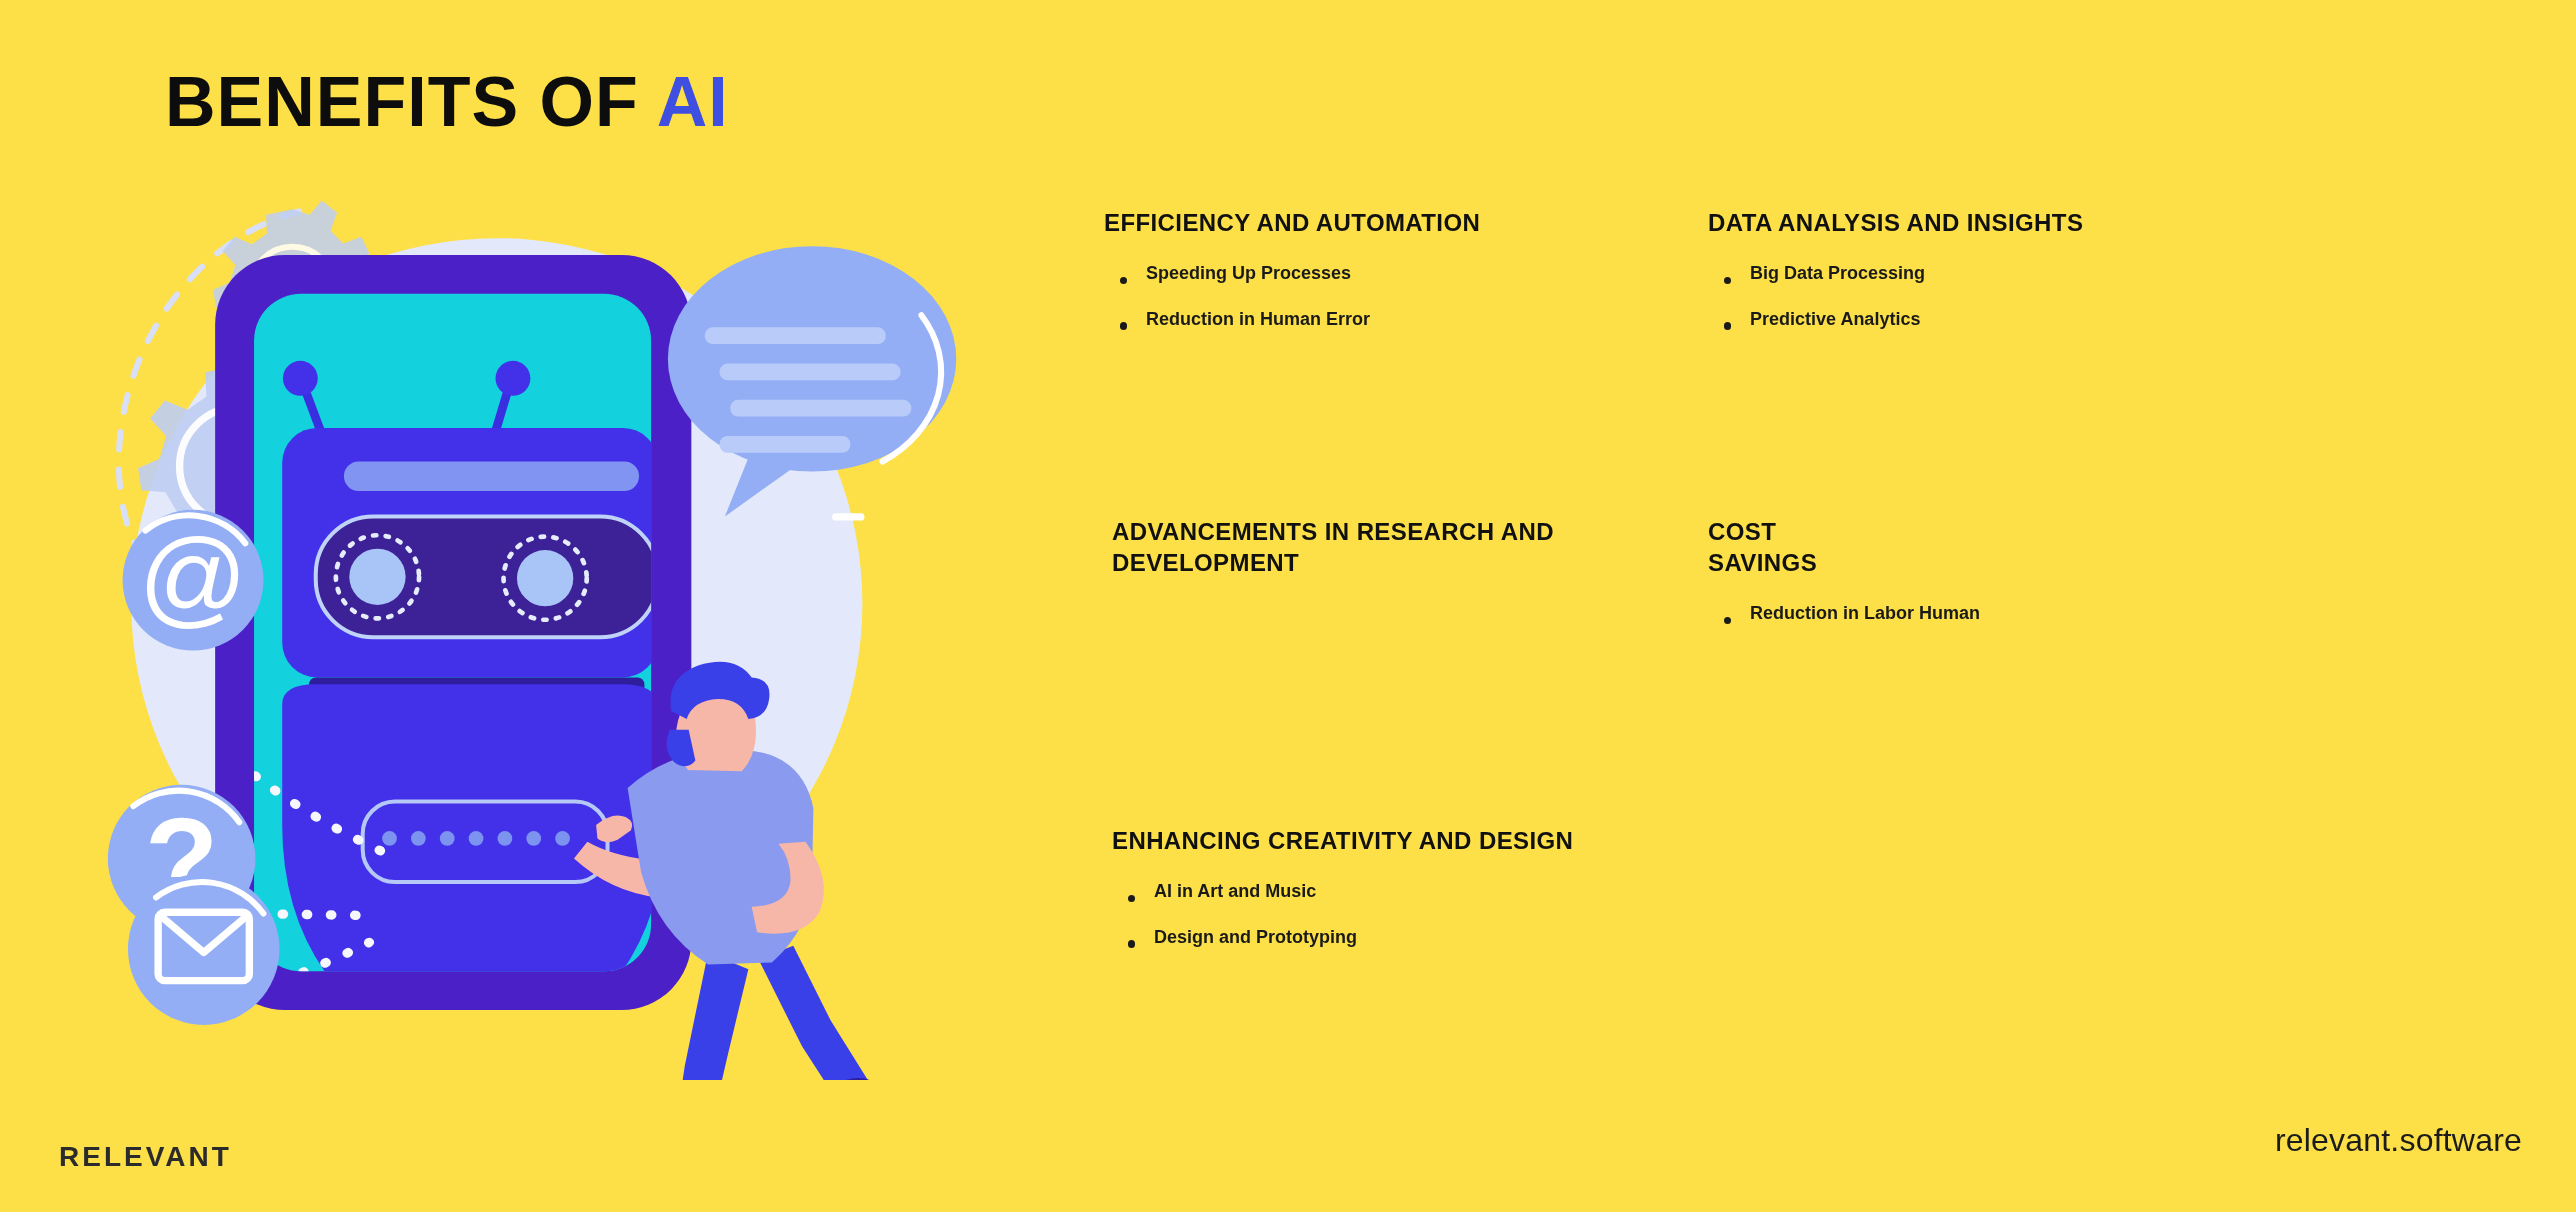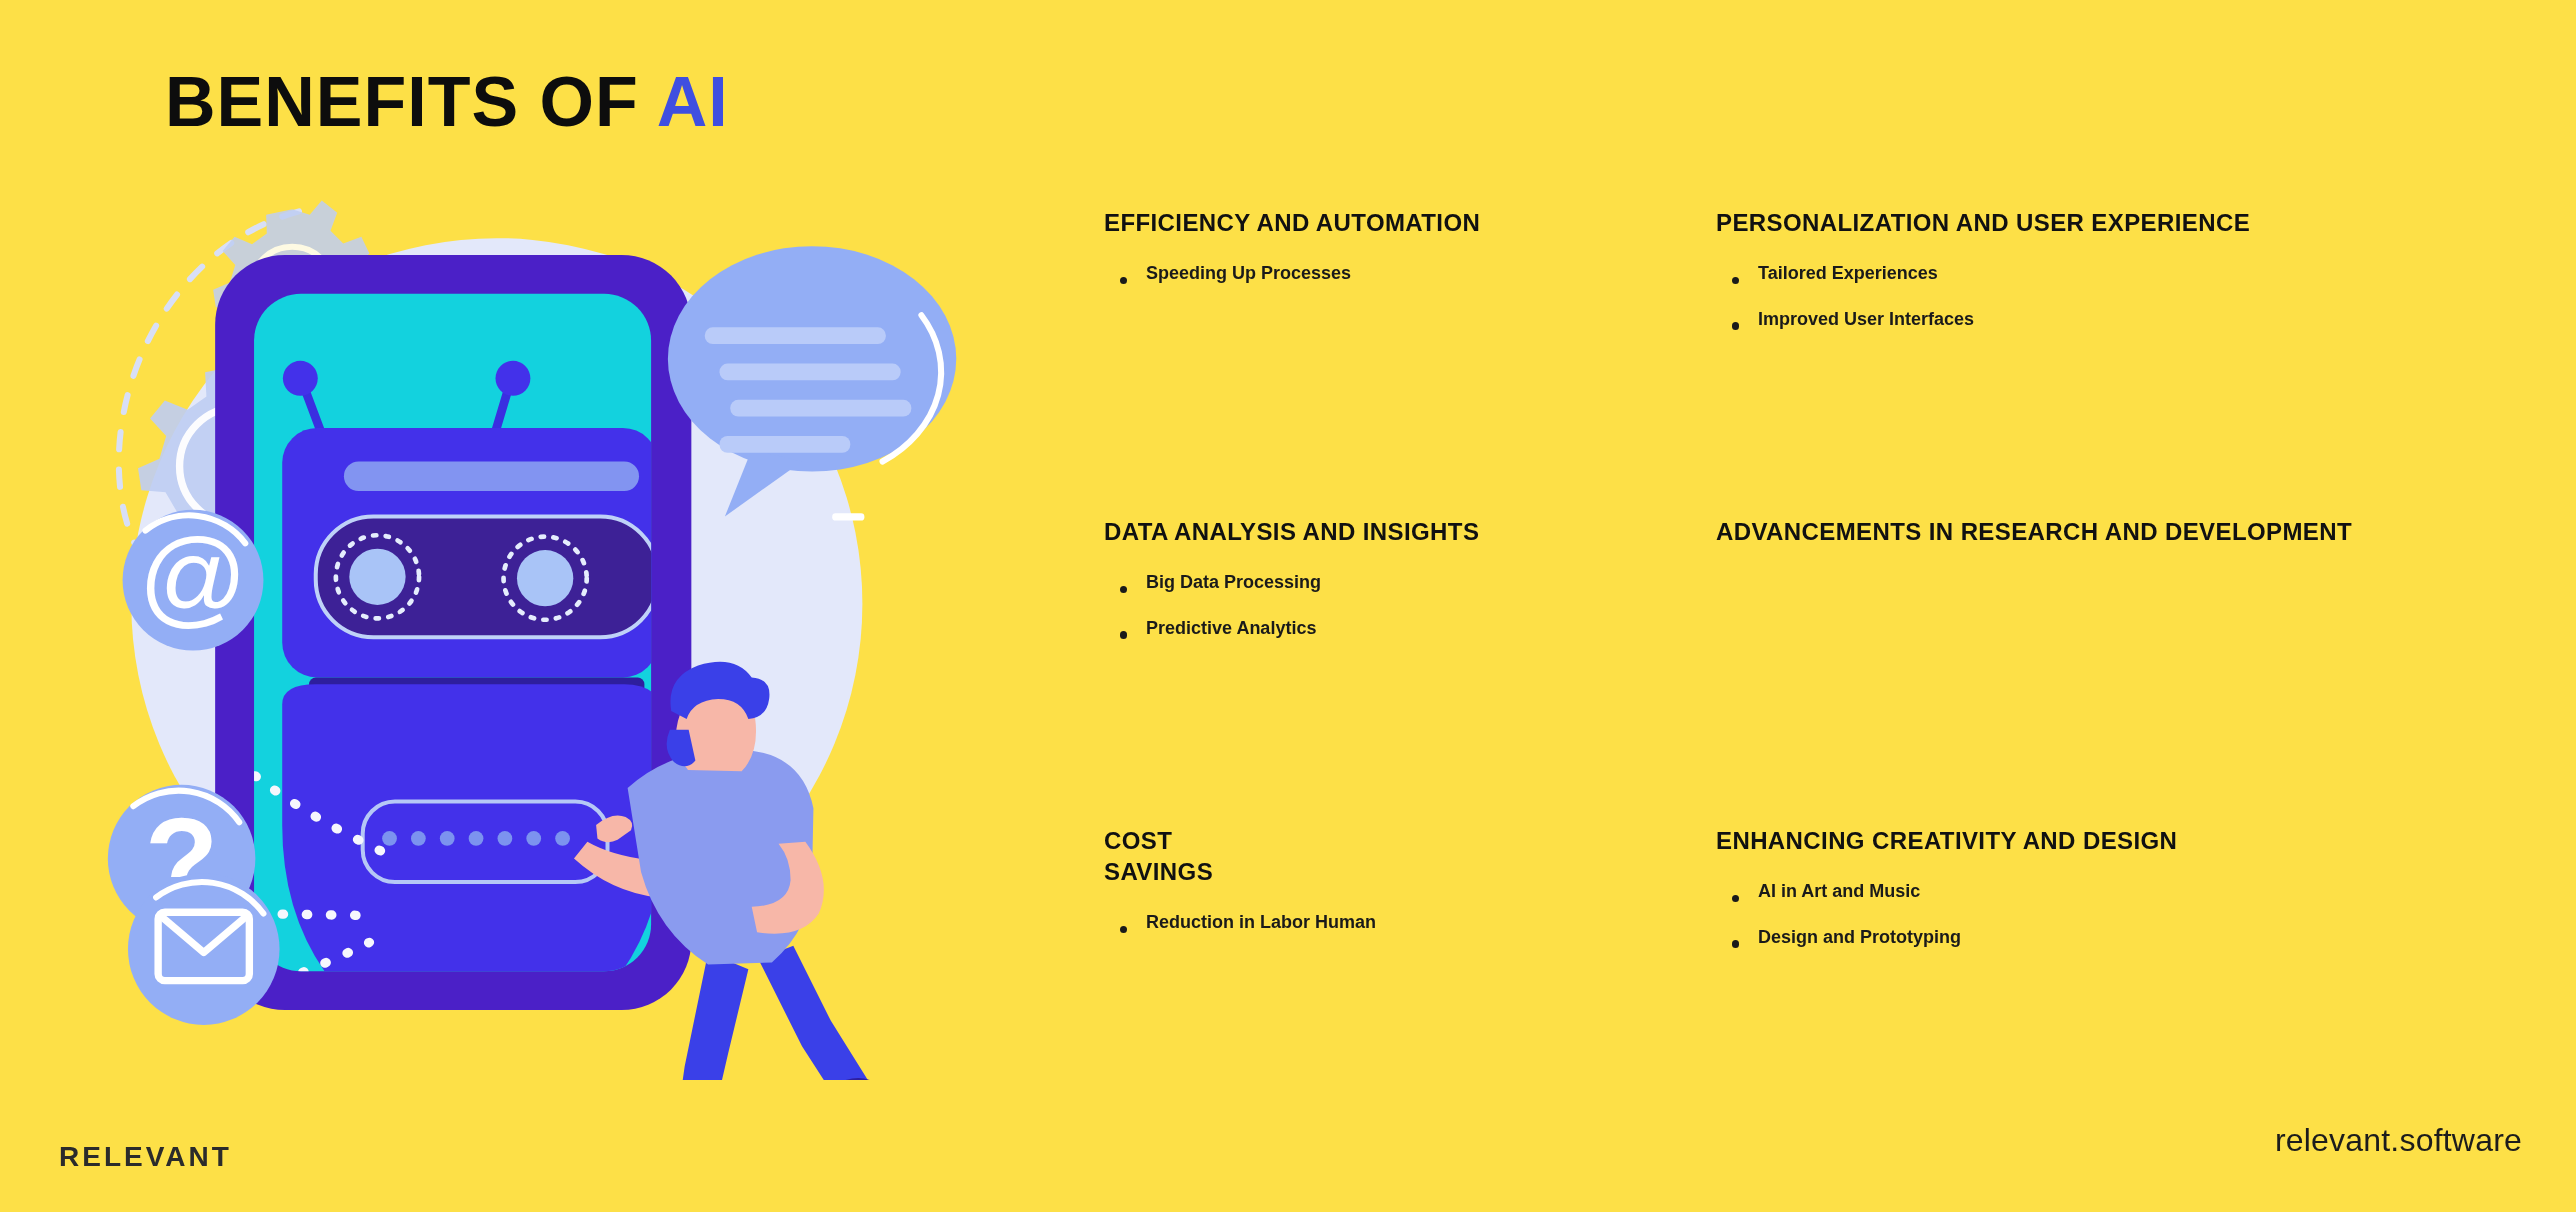--- a/index.html
+++ b/index.html
@@ -248,27 +248,21 @@
       </g>
     </svg>
   </div>
 
   <div class="grid">
 
     <div class="block">
       <h3>EFFICIENCY AND AUTOMATION</h3>
       <ul>
         <li>Speeding Up Processes</li>
-      </ul>
-    </div>
-    <div class="block col2">
-      <h3>PERSONALIZATION AND USER EXPERIENCE</h3>
-      <ul>
-        <li>Tailored Experiences</li>
-        <li>Improved User Interfaces</li>
+        <li>Reduction in Human Error</li>
       </ul>
     </div>
 
     <div class="block">
       <h3>DATA ANALYSIS AND INSIGHTS</h3>
       <ul>
         <li>Big Data Processing</li>
         <li>Predictive Analytics</li>
       </ul>
     </div>

